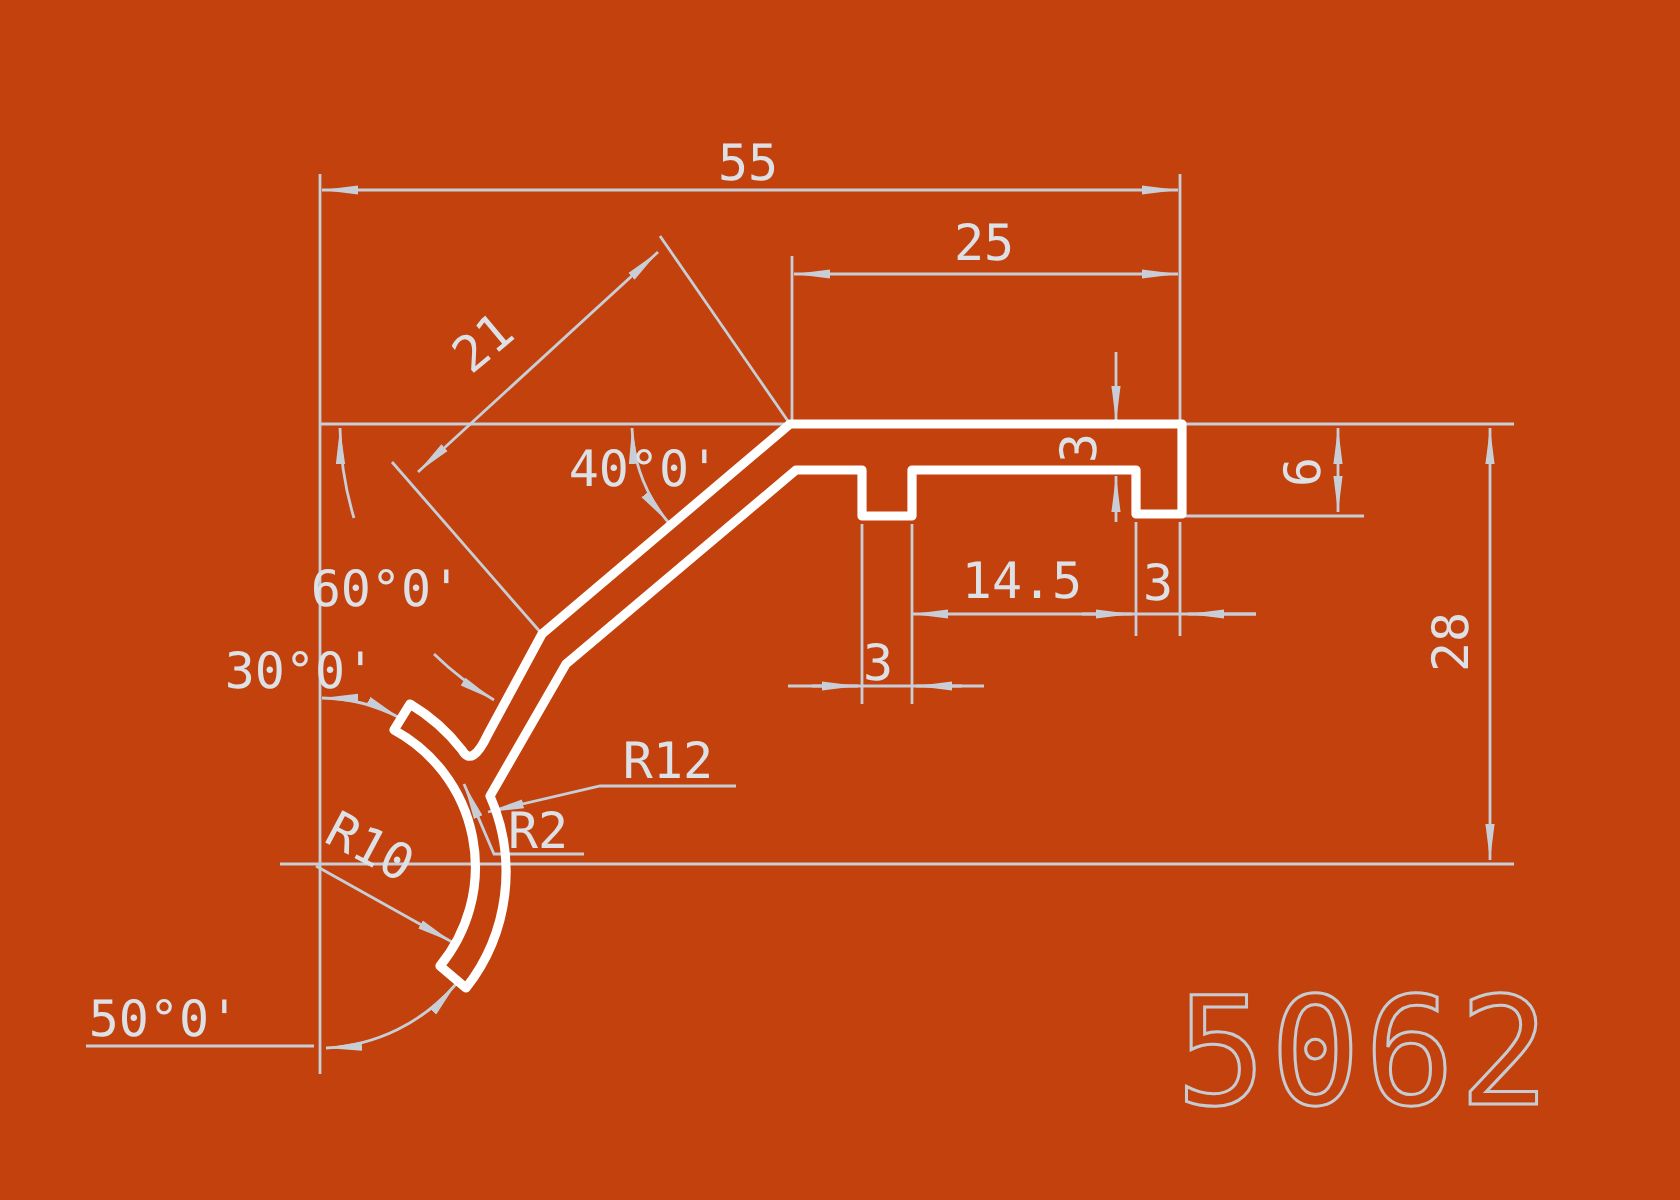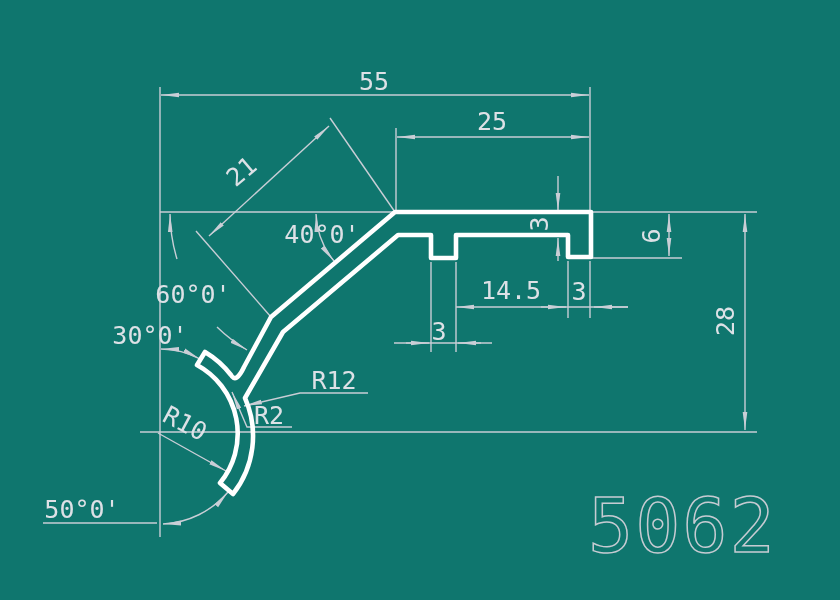--- a/index.html
+++ b/index.html
@@ -1,19 +1,19 @@
 <!DOCTYPE html>
 <html><head>
 <meta charset="utf-8">
 <style>
   html,body{margin:0;padding:0;background:#20252e;}
   .canvas{
     position:relative;
     width:840px;height:600px;
-    background:#0f766e;
+    background:#c2410c;
     overflow:hidden;
     font-family:"DejaVu Sans Mono", monospace;
   }
   svg{display:block;}
   .thin{stroke:#c9ced6;stroke-width:1.4;fill:none;}
   .profile{stroke:#ffffff;stroke-width:4.6;fill:none;stroke-linejoin:round;stroke-linecap:round;}
   .dimtext{
     fill:#dde1e6;
     font-family:"DejaVu Sans Mono", monospace;
     font-size:25px;

